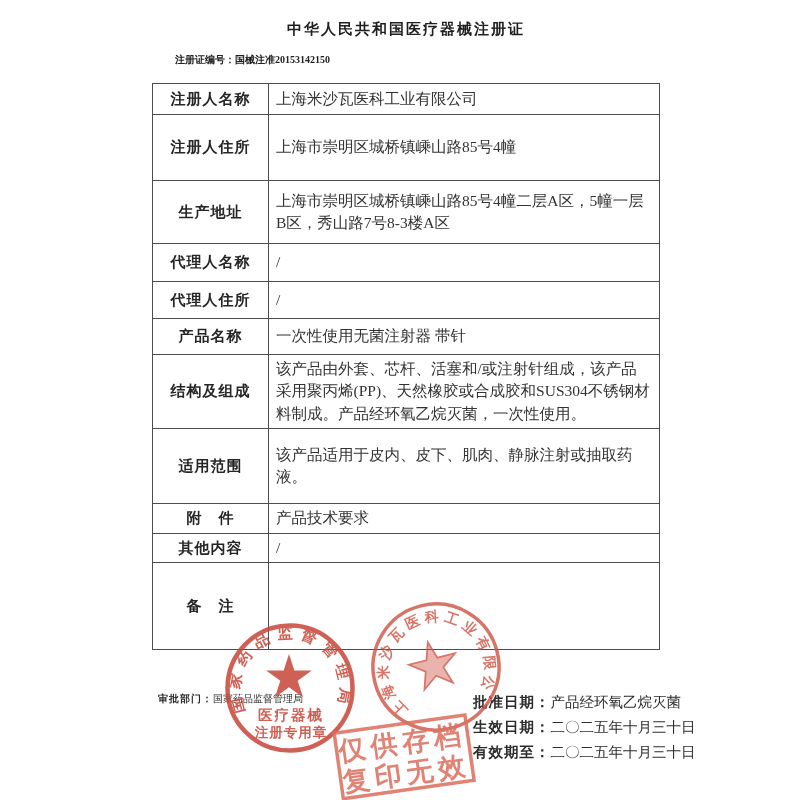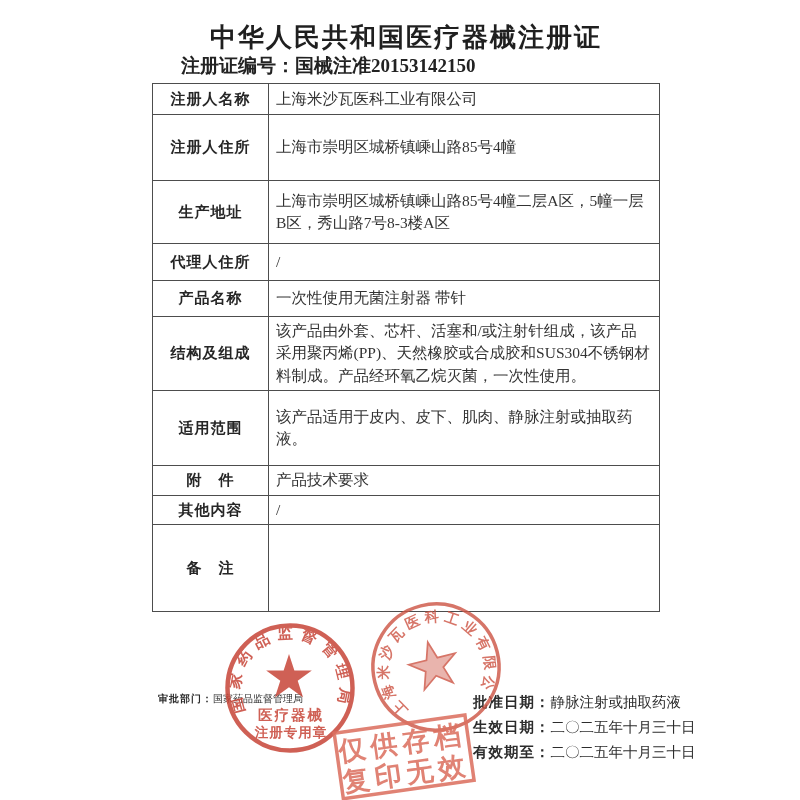--- a/index.html
+++ b/index.html
@@ -8,30 +8,30 @@
     position: relative;
     font-family: "Liberation Serif", "DejaVu Serif", serif;
     color: #2e2e2e;
   }
 
   .cert-title {
     position: absolute;
     left: 152px; top: 20px; width: 508px;
     text-align: center;
     font-family: "Liberation Sans", "DejaVu Sans", sans-serif;
-    font-size: 26px;
+    font-size: 15px;
     font-weight: 700;
     letter-spacing: 2px;
     color: #1f1f1f;
   }
 
   .reg-line {
     position: absolute;
-    left: 181px; top: 53px;
-    font-size: 19px;
+    left: 175px; top: 53px;
+    font-size: 10px;
     font-weight: 700;
     color: #222;
   }
 
   table.cert-table {
     position: absolute;
     left: 152px; top: 83px;
     width: 508px;
     border-collapse: collapse;
     table-layout: fixed;
@@ -105,20 +105,24 @@
     <td class="val">上海米沙瓦医科工业有限公司</td>
   </tr>
   <tr class="row-1">
     <td class="lbl">注册人住所</td>
     <td class="val">上海市崇明区城桥镇嵊山路85号4幢</td>
   </tr>
   <tr class="row-2">
     <td class="lbl">生产地址</td>
     <td class="val">上海市崇明区城桥镇嵊山路85号4幢二层A区，5幢一层B区，秀山路7号8-3楼A区</td>
   </tr>
+  <tr class="row-3">
+    <td class="lbl">代理人名称</td>
+    <td class="val">/</td>
+  </tr>
   <tr class="row-4">
     <td class="lbl">代理人住所</td>
     <td class="val">/</td>
   </tr>
   <tr class="row-5">
     <td class="lbl">产品名称</td>
     <td class="val">一次性使用无菌注射器 带针</td>
   </tr>
   <tr class="row-7">
     <td class="lbl">结构及组成</td>
@@ -139,21 +143,21 @@
   <tr class="row-11">
     <td class="lbl">备　注</td>
     <td class="val"></td>
   </tr>
 </tbody>
   </table>
 
 <div class="footer-dept"><span class="flabel">审批部门：</span><span>国家药品监督管理局</span></div>
 
 <div class="footer-dates">
-  <div class="date-line"><span class="flabel">批准日期：</span><span>静脉注射或抽取药液</span></div>
+  <div class="date-line"><span class="flabel">批准日期：</span><span>产品经环氧乙烷灭菌</span></div>
   <div class="date-line"><span class="flabel">生效日期：</span><span>二〇二五年十月三十日</span></div>
   <div class="date-line"><span class="flabel">有效期至：</span><span>二〇二五年十月三十日</span></div>
 </div>
 
 <svg class="stamp-layer" width="800" height="800" viewBox="0 0 800 800">
   <defs>
     <path id="arcLeft" d="M 246.7 713 A 50 50 0 1 1 333.3 713" fill="none"></path>
     <path id="arcRight" d="M 400.1 702.5 A 48.5 48.5 0 1 1 471.9 702.5" fill="none"></path>
   </defs>
 

